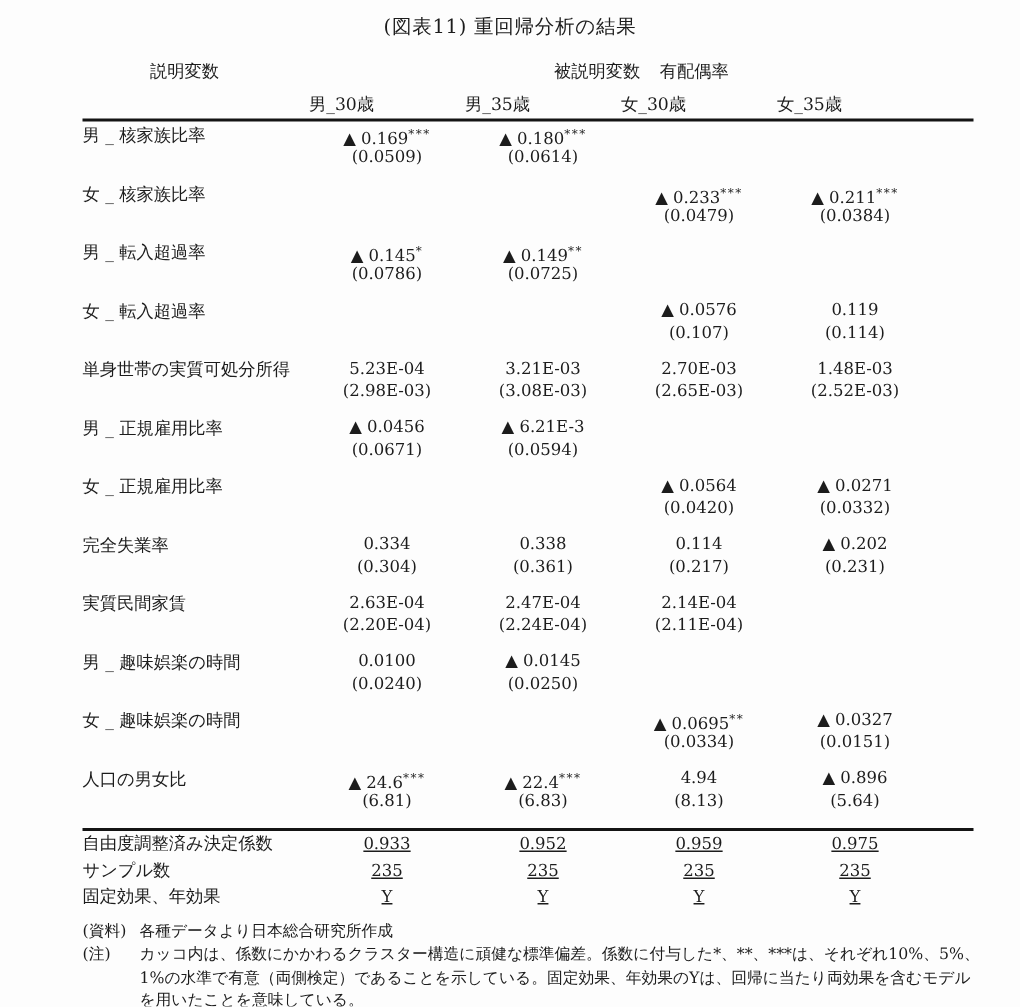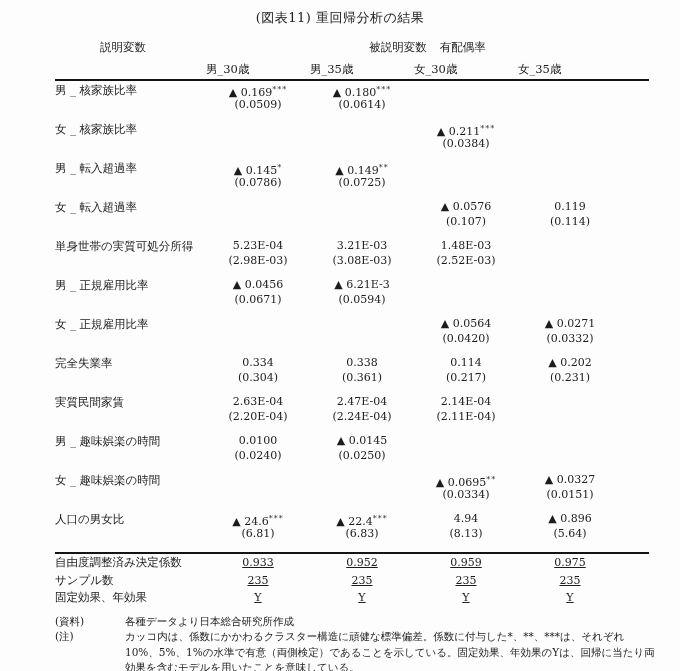--- a/index.html
+++ b/index.html
@@ -21,21 +21,21 @@
   .trow{display:grid;grid-template-columns:151px repeat(4,104px);height:39px;}
   .rlabel{line-height:15px;padding-top:1px;}
   .cell{text-align:center;font-size:11px;}
   .coef{line-height:15px;height:15px;}
   .se{line-height:15px;height:15px;}
   .stars{font-size:8px;vertical-align:4px;letter-spacing:1px;}
   .rule2{border-top:2px solid #141414;margin-top:2px;}
   .srow{display:grid;grid-template-columns:151px repeat(4,104px);height:17.5px;line-height:17.5px;}
   .srow .sval{text-align:center;font-size:11px;text-decoration:underline;}
   .notes{margin:7px 0 0 55px;width:600px;font-size:10.5px;line-height:15.5px;}
-  .nrow{display:flex;gap:32px;}
+  .nrow{display:flex;}
   .nlabel{width:38px;flex:0 0 38px;}
   .ntext{flex:1;}
 </style>
 </head>
 <body>
 
 <div class="page">
 
   <div class="title">(図表11) 重回帰分析の結果</div>
 
@@ -68,20 +68,24 @@
             <div class="se">(0.0614)</div>
           </div>
           <div class="cell"></div>
           <div class="cell"></div>
         </div>
         <div class="trow">
           <div class="rlabel">女 _ 核家族比率</div>
           <div class="cell"></div>
           <div class="cell"></div>
           <div class="cell">
+            <div class="coef">▲ 0.233<span class="stars">***</span></div>
+            <div class="se">(0.0479)</div>
+          </div>
+          <div class="cell">
             <div class="coef">▲ 0.211<span class="stars">***</span></div>
             <div class="se">(0.0384)</div>
           </div>
         </div>
         <div class="trow">
           <div class="rlabel">男 _ 転入超過率</div>
           <div class="cell">
             <div class="coef">▲ 0.145<span class="stars">*</span></div>
             <div class="se">(0.0786)</div>
           </div>
@@ -107,20 +111,24 @@
         </div>
         <div class="trow">
           <div class="rlabel">単身世帯の実質可処分所得</div>
           <div class="cell">
             <div class="coef">5.23E-04</div>
             <div class="se">(2.98E-03)</div>
           </div>
           <div class="cell">
             <div class="coef">3.21E-03</div>
             <div class="se">(3.08E-03)</div>
+          </div>
+          <div class="cell">
+            <div class="coef">2.70E-03</div>
+            <div class="se">(2.65E-03)</div>
           </div>
           <div class="cell">
             <div class="coef">1.48E-03</div>
             <div class="se">(2.52E-03)</div>
           </div>
         </div>
         <div class="trow">
           <div class="rlabel">男 _ 正規雇用比率</div>
           <div class="cell">
             <div class="coef">▲ 0.0456</div>

